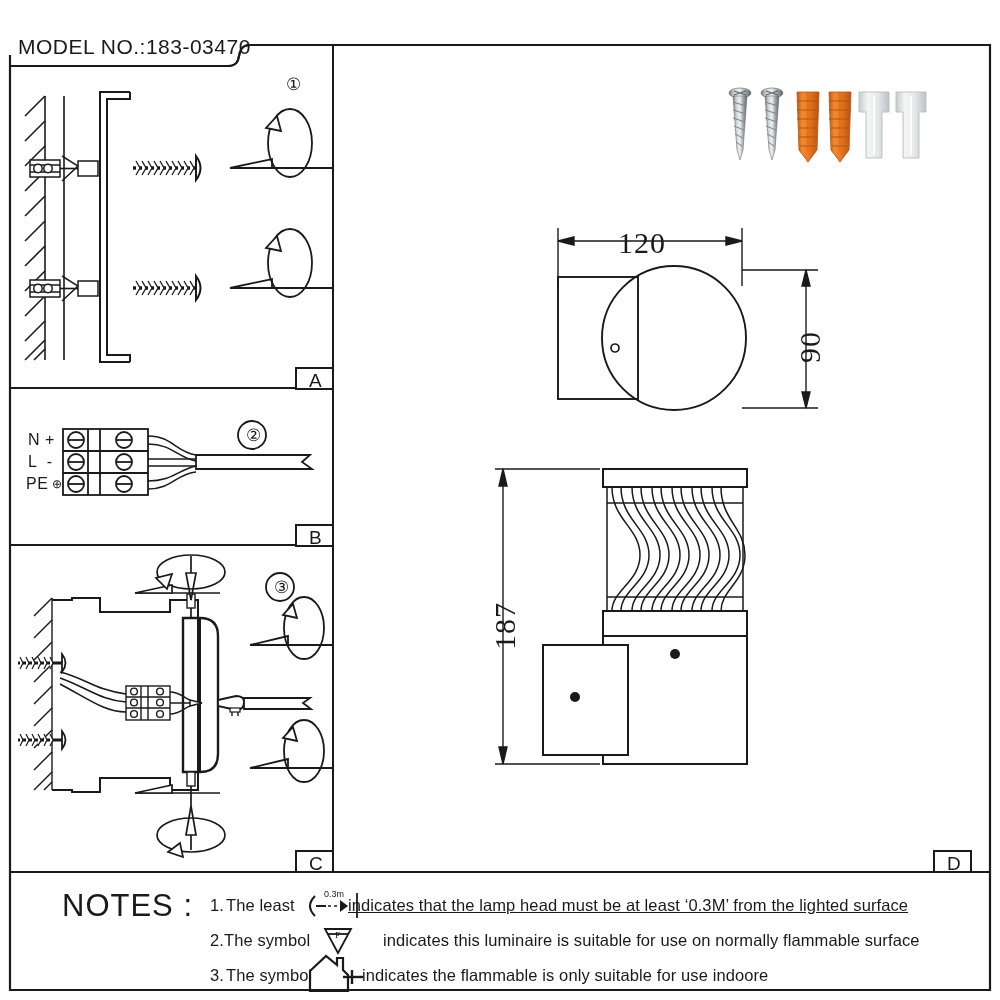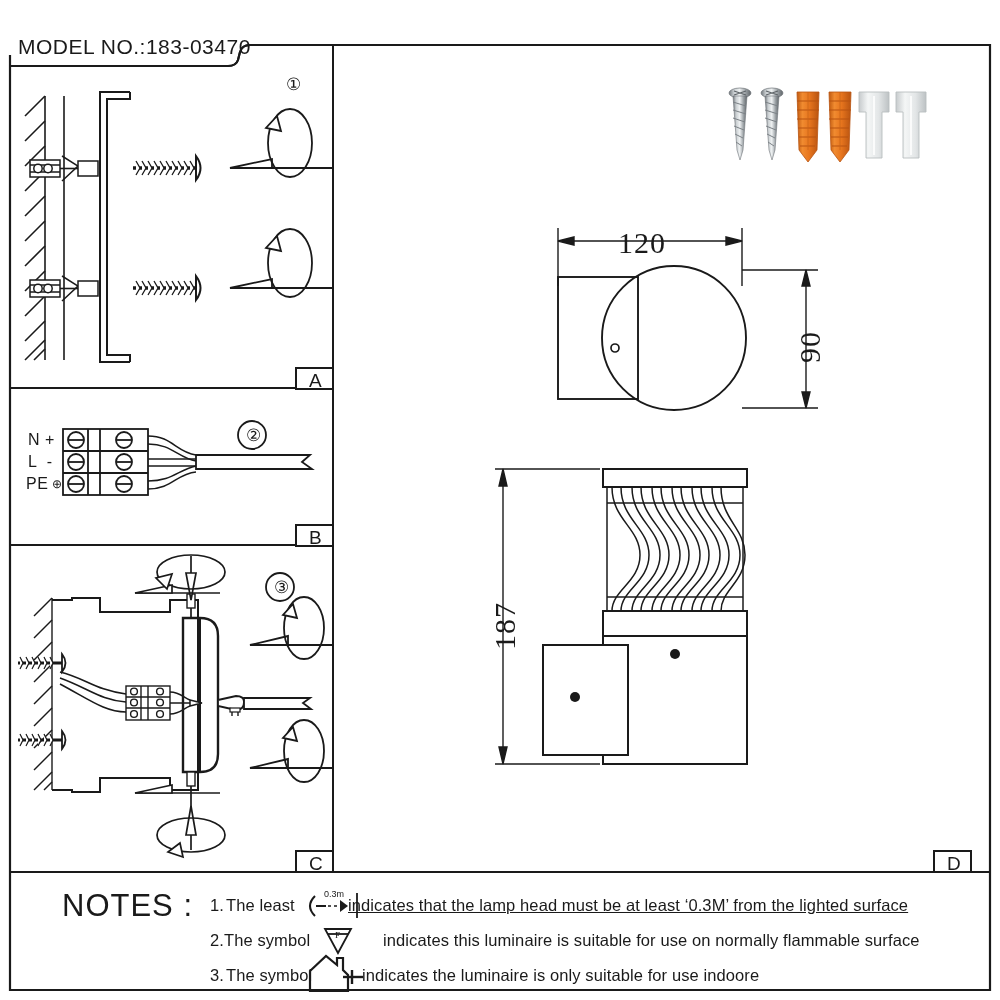--- a/index.html
+++ b/index.html
@@ -522,15 +522,15 @@
   <div class="txt sym03" style="left:324px; top:890px;">0.3m</div>
   <div class="txt note-line" style="left:348px; top:897px;text-decoration:underline;">indicates that the lamp head must be at least ‘0.3M’ from the lighted surface</div>
 
   <div class="txt note-line" style="left:210px; top:932px;">2.</div>
   <div class="txt note-line" style="left:224px; top:932px;">The symbol</div>
   <div class="txt symF" style="left:335px; top:931px;">F</div>
   <div class="txt note-line" style="left:357px; top:932px;margin-left:26px;">indicates this luminaire is suitable for use on normally flammable surface</div>
 
   <div class="txt note-line" style="left:210px; top:967px;">3.</div>
   <div class="txt note-line" style="left:226px; top:967px;">The symbol</div>
-  <div class="txt note-line" style="left:362px; top:967px;">indicates the luminaire is only suitable for use indoore</div>
+  <div class="txt note-line" style="left:362px; top:967px;">indicates the flammable is only suitable for use indoore</div>
 
 </div>
 
 </body></html>

